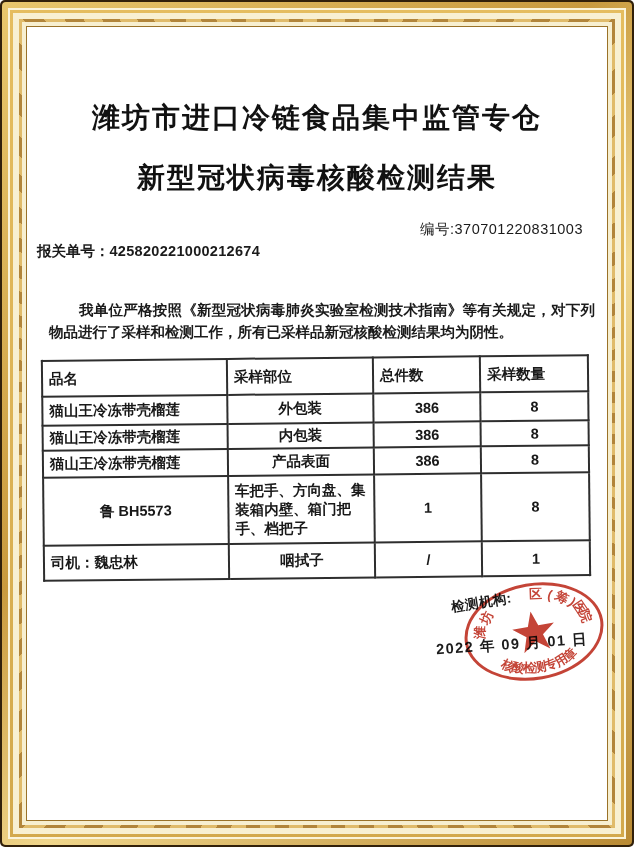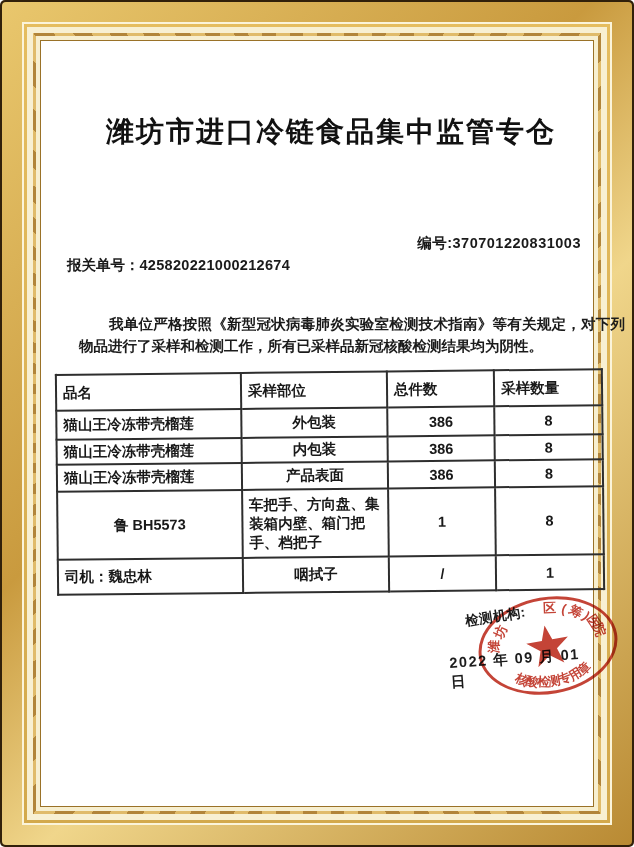--- a/index.html
+++ b/index.html
@@ -4,40 +4,40 @@
 <style>
   html,body{margin:0;padding:0;background:#ffffff;}
   .page{
     position:relative;width:634px;height:847px;margin:0 auto;
     font-family:"Liberation Sans",sans-serif;color:#1b1b1b;overflow:hidden;
     background:#fff;box-sizing:border-box;
   }
   
   .f{box-sizing:border-box;width:100%;height:100%;}
   .f1{padding:2px;background:#31200a;border-radius:5px;}
-  .f2{padding:20px;background:linear-gradient(135deg,#e9c76d 0%,#c99a3e 40%,#f0d68b 60%,#b98a33 100%);border-radius:4px;}
+  .f2{padding:6px;background:linear-gradient(135deg,#e9c76d 0%,#c99a3e 40%,#f0d68b 60%,#b98a33 100%);border-radius:4px;}
   .f3{padding:2px;background:#fbf4da;}
   .f4{padding:3px;background:linear-gradient(180deg,#e5bd5f,#d3a94c);}
   .f5{padding:6px;background:#f8f0d2;}
   .f6{padding:3px;background:repeating-conic-gradient(#b2853a 0deg 2deg,#e0bb6a 2deg 4deg);}
   .f7{padding:4px;background:#f7efd0;}
   .f8{padding:1px;background:#9a7228;}
   .inner{position:relative;width:100%;height:100%;background:#ffffff;}
 
   .title{position:absolute;left:0;width:580px;text-align:center;
          font-size:28px;font-weight:800;letter-spacing:2px;color:#111;}
   .title1{top:72px;}
   .title2{top:132px;}
 
-  .doc-number{position:absolute;top:193px;right:12px;font-size:14.5px;font-weight:700;letter-spacing:.5px;}
+  .doc-number{position:absolute;top:193px;right:24px;font-size:14.5px;font-weight:400;letter-spacing:.5px;}
 
-  .fields{position:absolute;top:214px;left:26px;font-size:14.5px;font-weight:700;line-height:21.5px;}
+  .fields{position:absolute;top:214px;left:10px;font-size:14.5px;font-weight:700;line-height:21.5px;}
   .fields .value{font-weight:600;letter-spacing:.3px;}
 
-  .statement{position:absolute;top:272px;left:38px;width:546px;
+  .statement{position:absolute;top:272px;left:22px;width:546px;
              font-size:14.5px;font-weight:700;line-height:22px;text-indent:30px;text-align:justify;}
 
   table.sample{position:absolute;top:330px;left:15px;width:548px;
                border-collapse:collapse;transform:rotate(-0.6deg);
                font-size:14.5px;font-weight:600;color:#191919;}
   table.sample td,table.sample th{border:2px solid #2e2e2e;padding:2px 6px;vertical-align:middle;}
   table.sample th{text-align:left;font-weight:700;height:30px;}
   .c0{width:174px;} .c1{width:135px;} .c2{width:95px;} .c3{width:96px;}
   .al{text-align:left;} .ac{text-align:center;}
   .r0 td{height:23px;} .r1 td{height:18px;} .r2 td{height:21px;}
@@ -64,20 +64,21 @@
    <div class="f f2">
     <div class="f f3">
      <div class="f f4">
       <div class="f f5">
        <div class="f f6">
         <div class="f f7">
          <div class="f f8">
           <div class="inner">
 
             <div class="title title1">潍坊市进口冷链食品集中监管专仓</div>
+            <div class="title title2">新型冠状病毒核酸检测结果</div>
 
             <div class="doc-number"><span>编号:</span><span>370701220831003</span></div>
 
             <div class="fields">
               <div><span>报关单号：</span><span class="value">425820221000212674</span></div>
             </div>
 
             <div class="statement">我单位严格按照《新型冠状病毒肺炎实验室检测技术指南》等有关规定，对下列物品进行了采样和检测工作，所有已采样品新冠核酸检测结果均为阴性。</div>
 
             <table class="sample">

